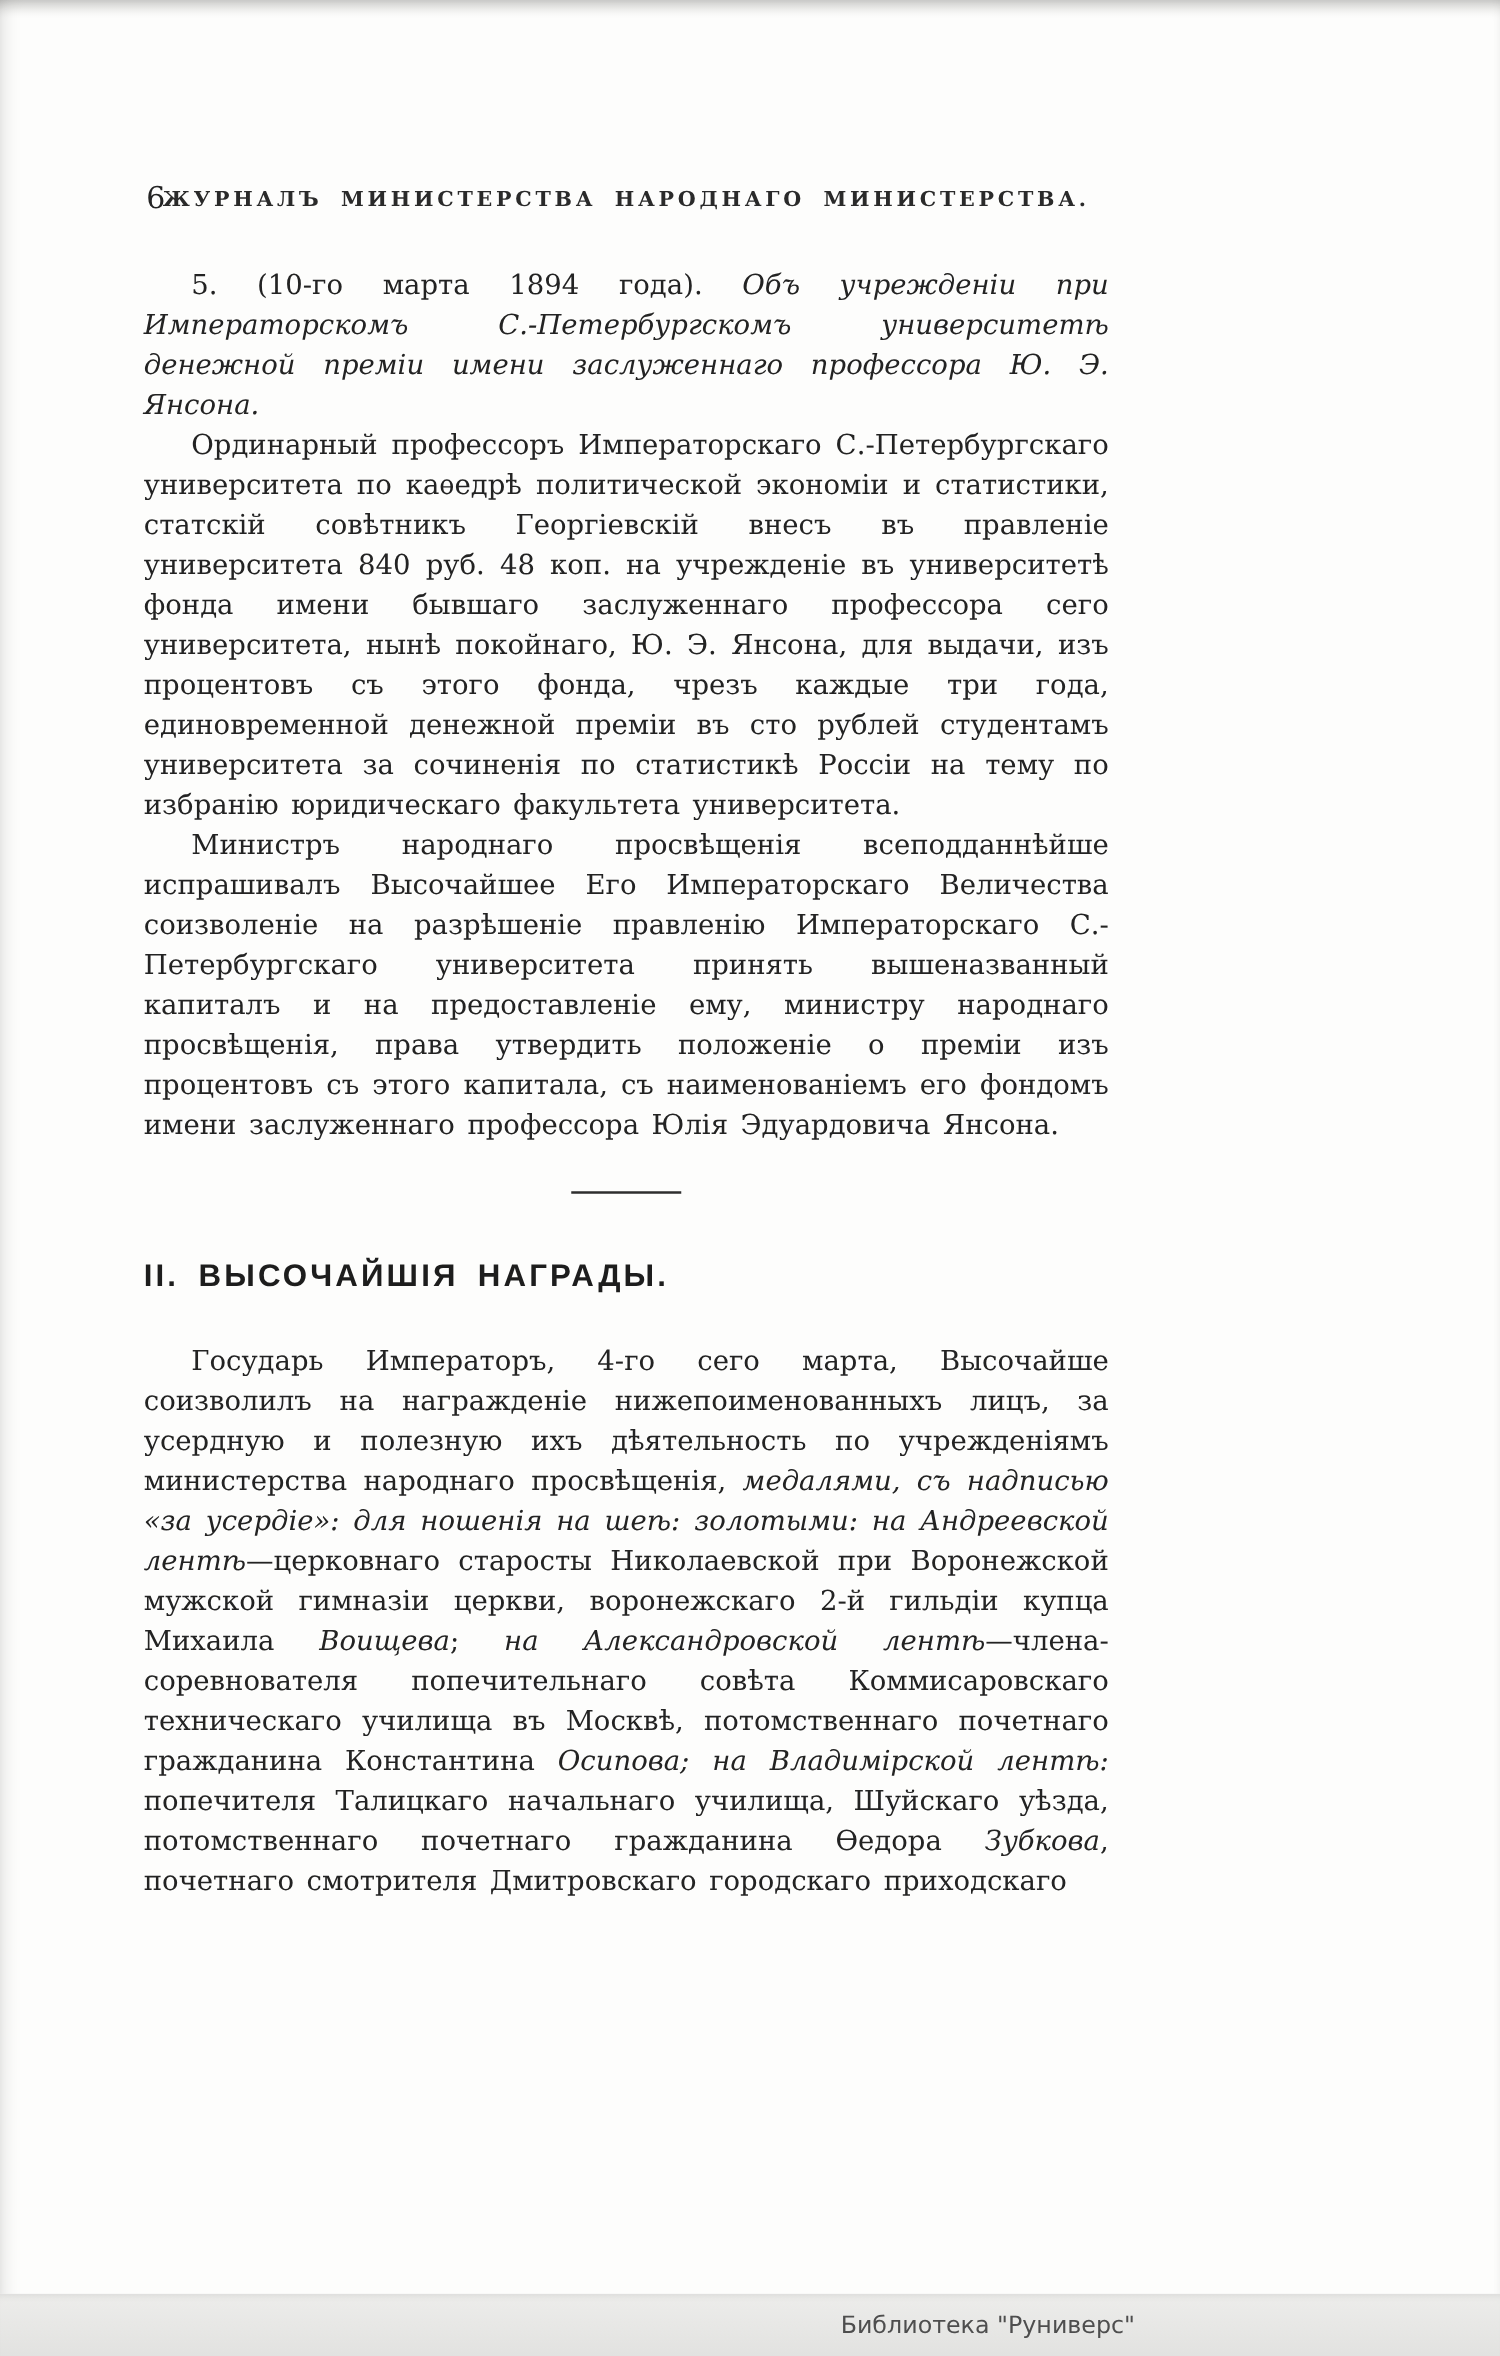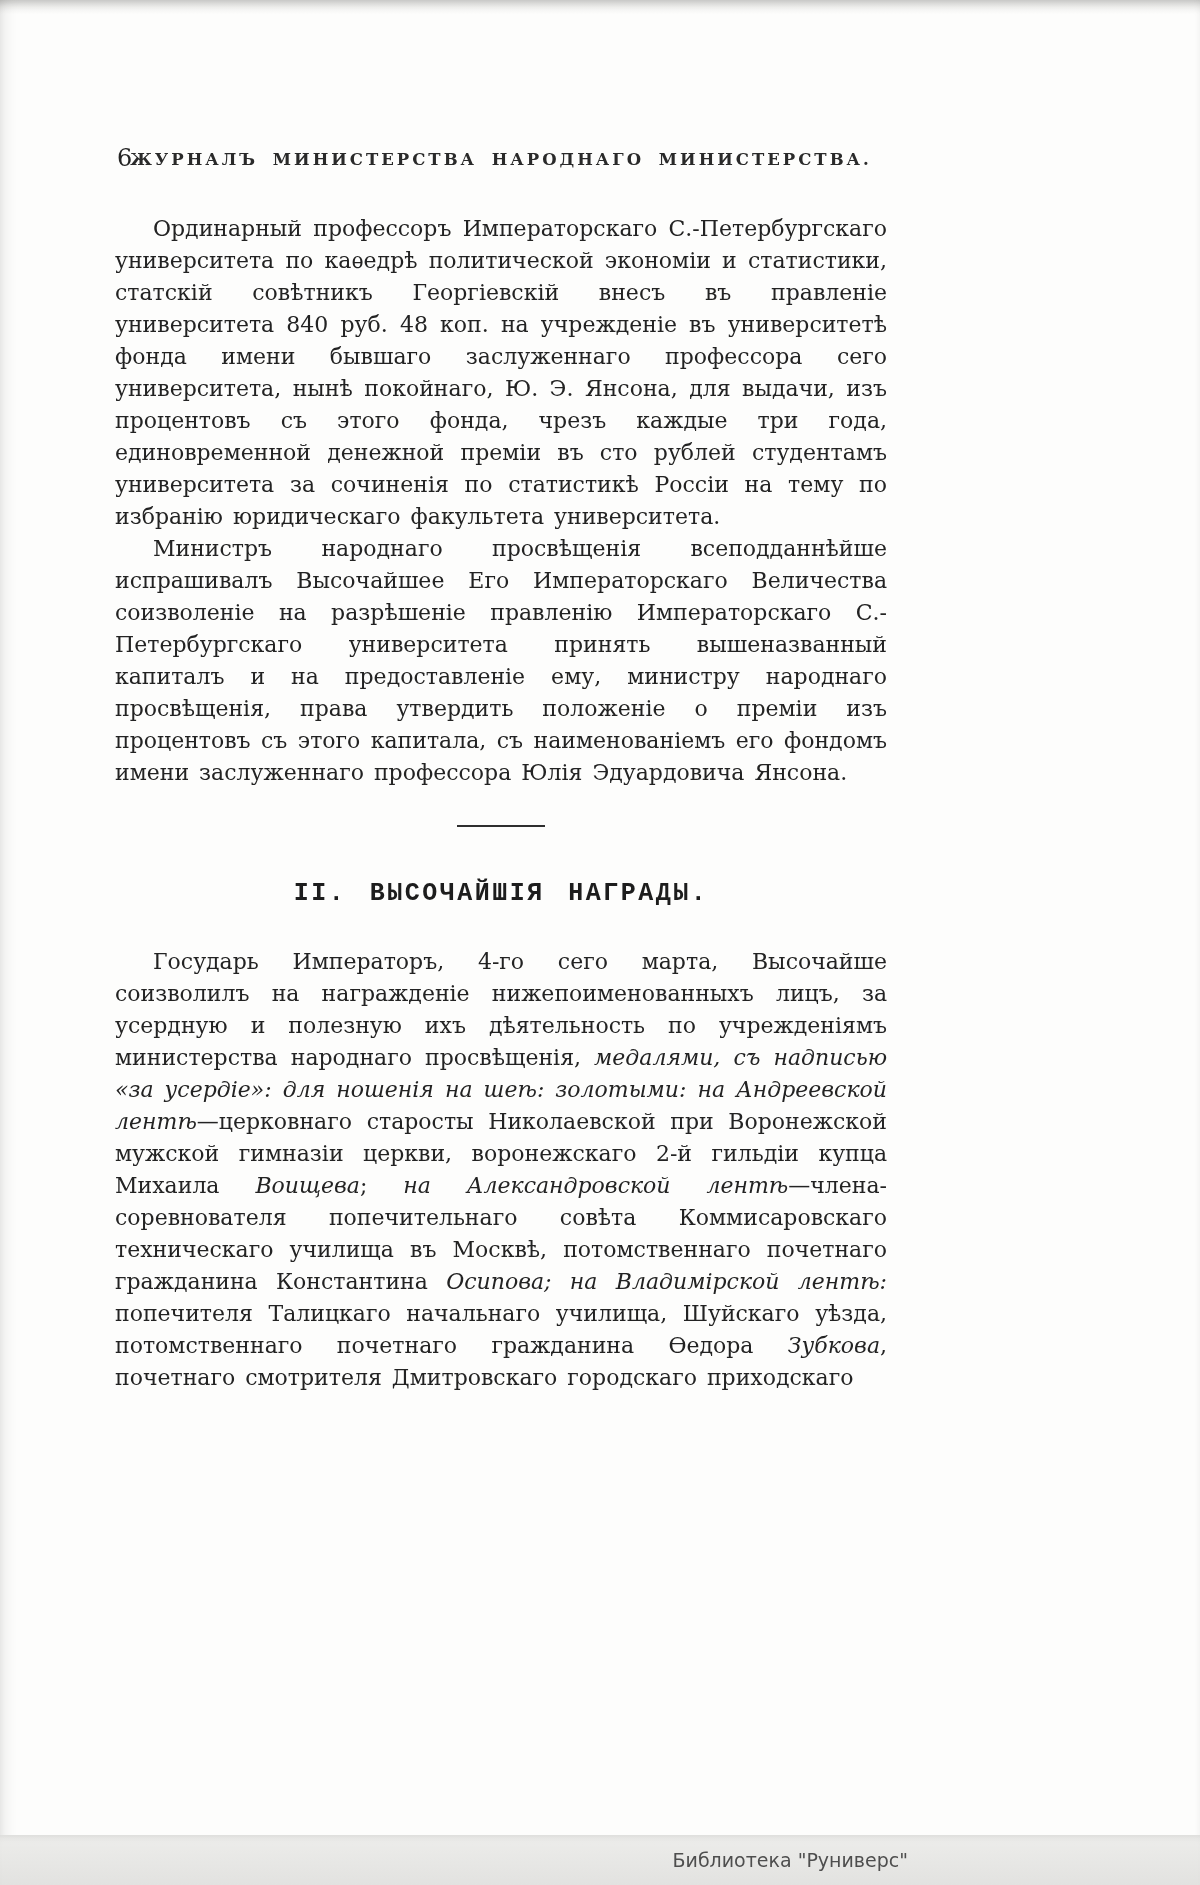--- a/index.html
+++ b/index.html
@@ -56,22 +56,22 @@
     color: #232323;
   }
   .para .italic { font-style: italic; }
   .divider {
     width: 88px;
     height: 2px;
     background: #2e2e2e;
     margin: 36px auto 0 auto;
   }
   .section-heading {
-    text-align: center;
-    font-family: Liberation Mono, monospace;
+    text-align: left;
+    font-family: Liberation Sans, sans-serif;
     font-weight: 700;
     font-size: 25px;
     letter-spacing: 2.5px;
     word-spacing: 6px;
     margin: 52px 0 38px 0;
     color: #1d1d1d;
   }
   .footer-bar {
     position: absolute;
     left: 0; right: 0; bottom: 0;
@@ -92,20 +92,21 @@
 </head>
 <body>
 
 <div class="page">
   <div class="content">
     <header class="page-header">
       <span class="page-number">6</span>
       <span class="running-title">ЖУРНАЛЪ МИНИСТЕРСТВА НАРОДНАГО МИНИСТЕРСТВА.</span>
     </header>
     <main class="text-block">
+        <p class="para"><span>5. (10-го марта 1894 года). </span><span class="italic">Объ учрежденіи при Императорскомъ С.-Петербургскомъ университетѣ денежной преміи имени заслуженнаго профессора Ю. Э. Янсона.</span></p>
         <p class="para"><span>Ординарный профессоръ Императорскаго С.-Петербургскаго университета по каѳедрѣ политической экономіи и статистики, статскій совѣтникъ Георгіевскій внесъ въ правленіе университета 840 руб. 48 коп. на учрежденіе въ университетѣ фонда имени бывшаго заслуженнаго профессора сего университета, нынѣ покойнаго, Ю. Э. Янсона, для выдачи, изъ процентовъ съ этого фонда, чрезъ каждые три года, единовременной денежной преміи въ сто рублей студентамъ университета за сочиненія по статистикѣ Россіи на тему по избранію юридическаго факультета университета.</span></p>
         <p class="para"><span>Министръ народнаго просвѣщенія всеподданнѣйше испрашивалъ Высочайшее Его Императорскаго Величества соизволеніе на разрѣшеніе правленію Императорскаго С.-Петербургскаго университета принять вышеназванный капиталъ и на предоставленіе ему, министру народнаго просвѣщенія, права утвердить положеніе о преміи изъ процентовъ съ этого капитала, съ наименованіемъ его фондомъ имени заслуженнаго профессора Юлія Эдуардовича Янсона.</span></p>
         <div class="divider"></div>
         <h2 class="section-heading">II. ВЫСОЧАЙШІЯ НАГРАДЫ.</h2>
         <p class="para"><span>Государь Императоръ, 4-го сего марта, Высочайше соизволилъ на награжденіе нижепоименованныхъ лицъ, за усердную и полезную ихъ дѣятельность по учрежденіямъ министерства народнаго просвѣщенія, </span><span class="italic">медалями, съ надписью «за усердіе»: для ношенія на шеѣ: золотыми: на Андреевской лентѣ</span><span>—церковнаго старосты Николаевской при Воронежской мужской гимназіи церкви, воронежскаго 2-й гильдіи купца Михаила </span><span class="italic">Воищева</span><span>; </span><span class="italic">на Александровской лентѣ</span><span>—члена-соревнователя попечительнаго совѣта Коммисаровскаго техническаго училища въ Москвѣ, потомственнаго почетнаго гражданина Константина </span><span class="italic">Осипова;</span><span> </span><span class="italic">на Владимірской лентѣ:</span><span> попечителя Талицкаго начальнаго училища, Шуйскаго уѣзда, потомственнаго почетнаго гражданина Ѳедора </span><span class="italic">Зубкова</span><span>, почетнаго смотрителя Дмитровскаго городскаго приходскаго</span></p>
       </main>
   </div>
   <footer class="footer-bar">
     <span class="watermark">Библиотека "Руниверс"</span>
   </footer>

